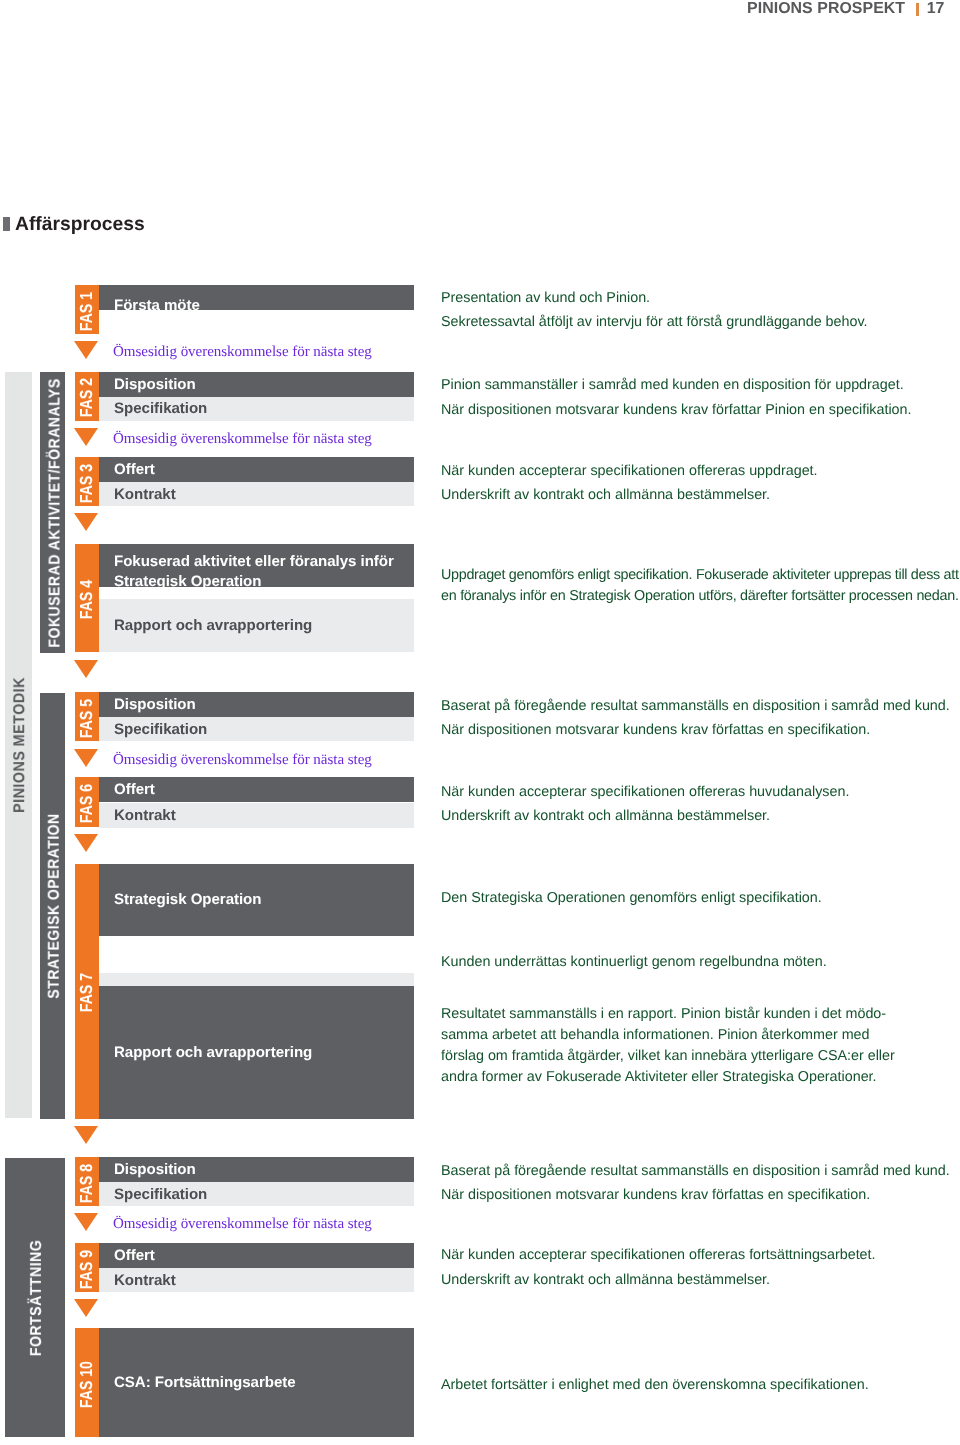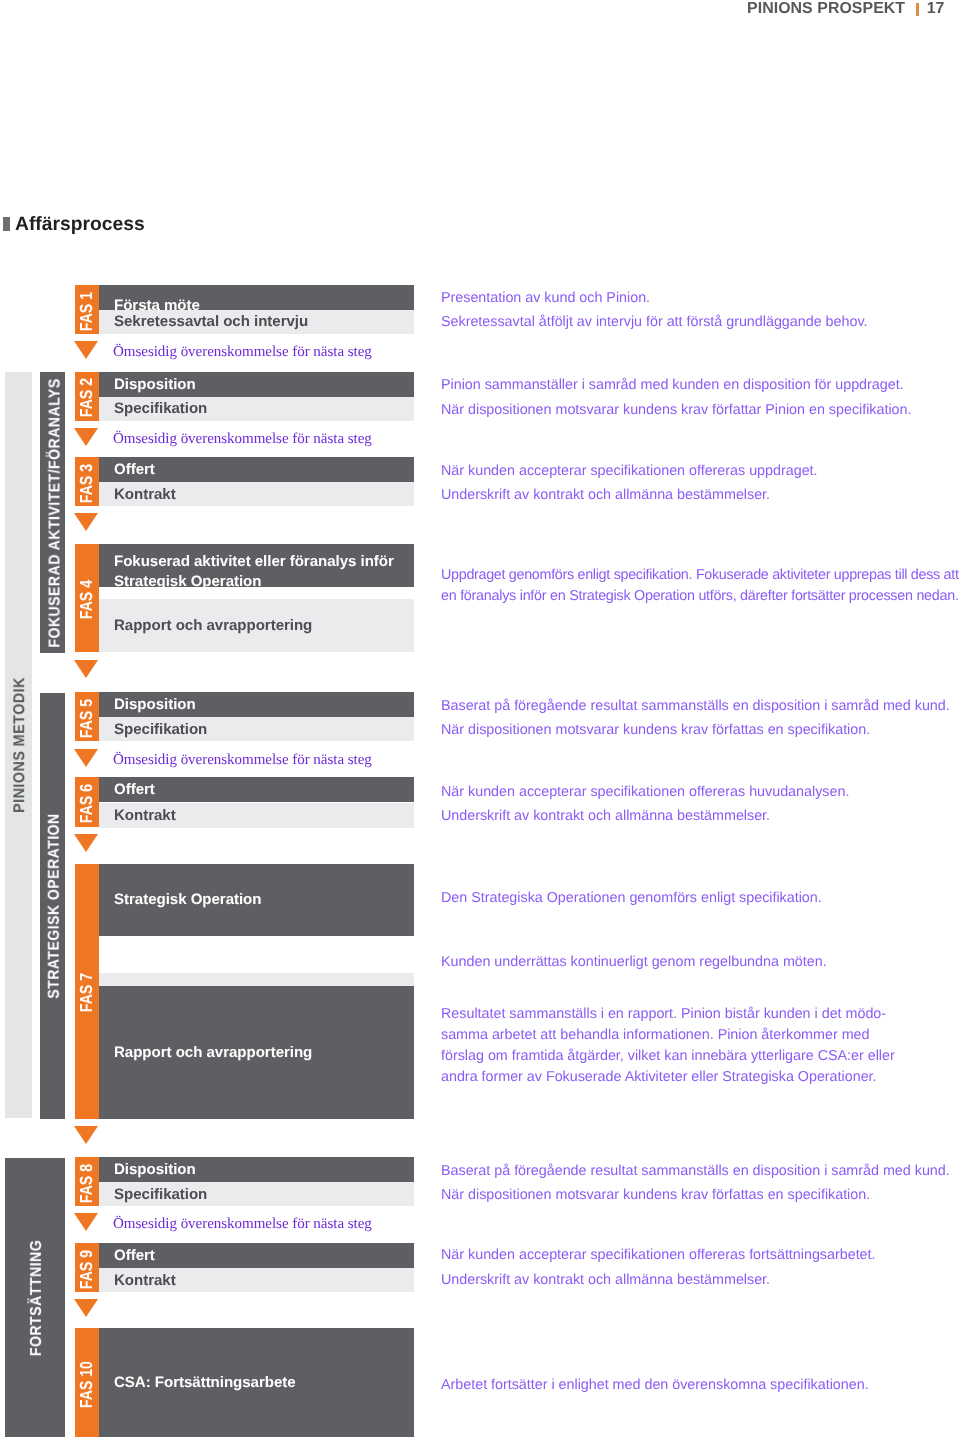--- a/index.html
+++ b/index.html
@@ -44,21 +44,21 @@
      line-height:20px;white-space:nowrap;letter-spacing:-0.05px;}
 .band.dark .lbl{color:#ffffff;}
 .band.light .lbl{color:#4d4e51;}
 .tri{position:absolute;left:74.2px;width:0;height:0;
      border-left:12.25px solid transparent;border-right:12.25px solid transparent;
      border-top:18.6px solid #ef7622;}
 .note{position:absolute;left:113.3px;font-family:"Liberation Serif",serif;font-size:15.05px;
      color:#6d28d9;white-space:nowrap;line-height:16px;letter-spacing:-0.05px;}
 
 
-.dline{position:absolute;left:440.8px;font-size:14.35px;color:#8b5cf6;white-space:nowrap;
+.dline{position:absolute;left:440.8px;font-size:14.35px;color:#14532d;white-space:nowrap;
      line-height:16px;letter-spacing:-0.02px;transform-origin:0 50%;}
 </style>
 </head>
 <body>
 
 <div class="page">
 
   <div id="hdr"><span>PINIONS PROSPEKT</span><span class="sep">|</span><span>17</span></div>
 
   <div id="sect">
@@ -77,23 +77,20 @@
   </div>
   <div class="side grp" style="left:5.3px;top:1157.8px;width:59.5px;height:279.4px;">
     <span class="vtxt" style="transform:translate(-50%,-50%) rotate(-90deg) scaleX(0.897) translateY(1.8px);">FORTSÄTTNING</span>
   </div>
 
   <div class="fas" style="top:284.6px;height:49.19999999999999px;">
     <span class="vtxt">FAS 1</span>
   </div>
   <div class="band dark" style="top:284.6px;height:25.399999999999977px;">
       <span class="lbl" style="top:11px;">Första möte</span>
-    </div>
-  <div class="band light" style="top:310.0px;height:23.80000000000001px;">
-      <span class="lbl" style="top:2.4px;">Sekretessavtal och intervju</span>
     </div>
   <div class="fas" style="top:371.7px;height:48.60000000000002px;">
     <span class="vtxt">FAS 2</span>
   </div>
   <div class="band dark" style="top:371.7px;height:25.100000000000023px;">
       <span class="lbl" style="top:3.05px;">Disposition</span>
     </div>
   <div class="band light" style="top:396.8px;height:23.5px;">
       <span class="lbl" style="top:2.25px;">Specifikation</span>
     </div>

